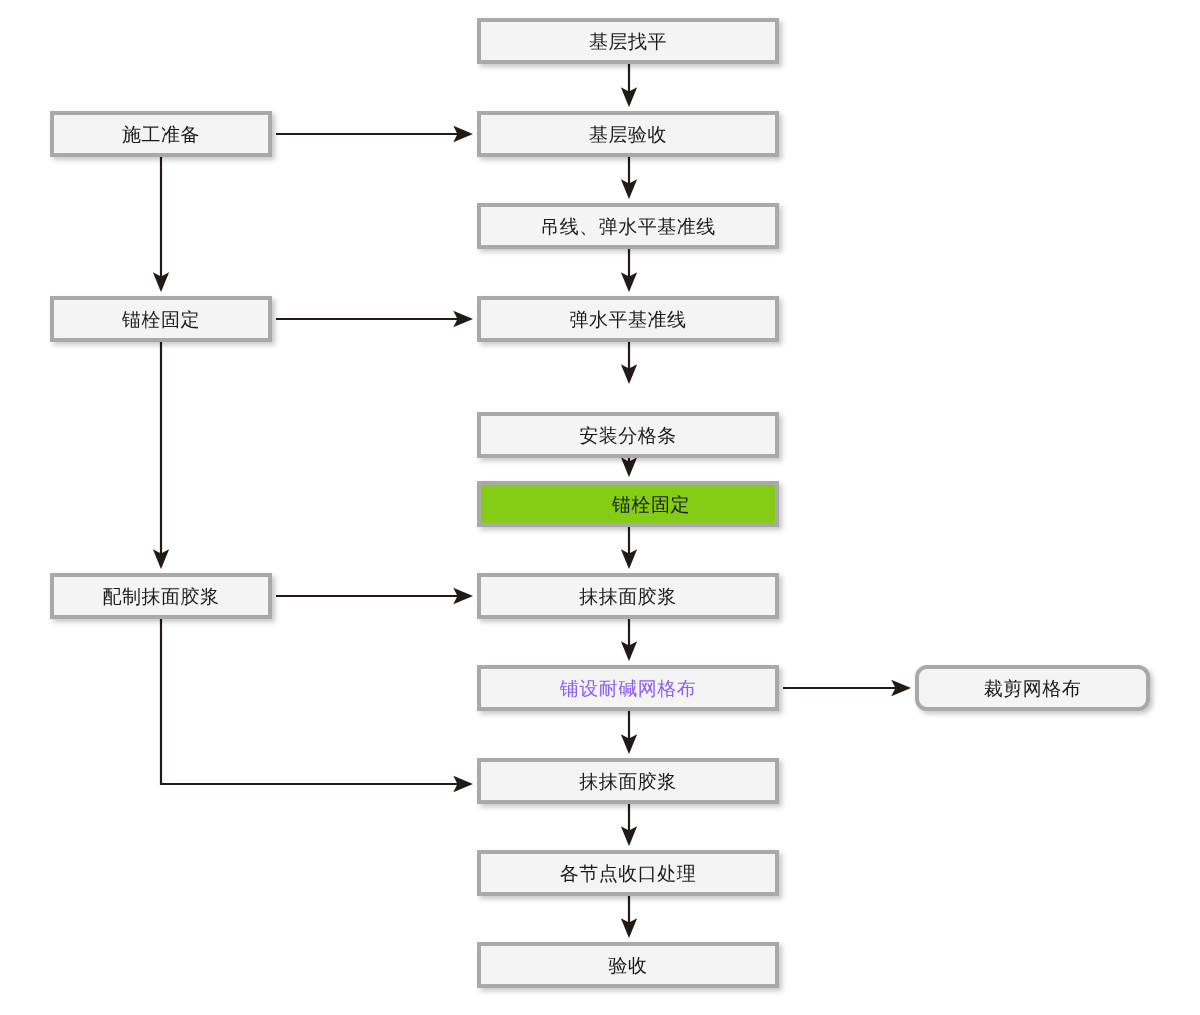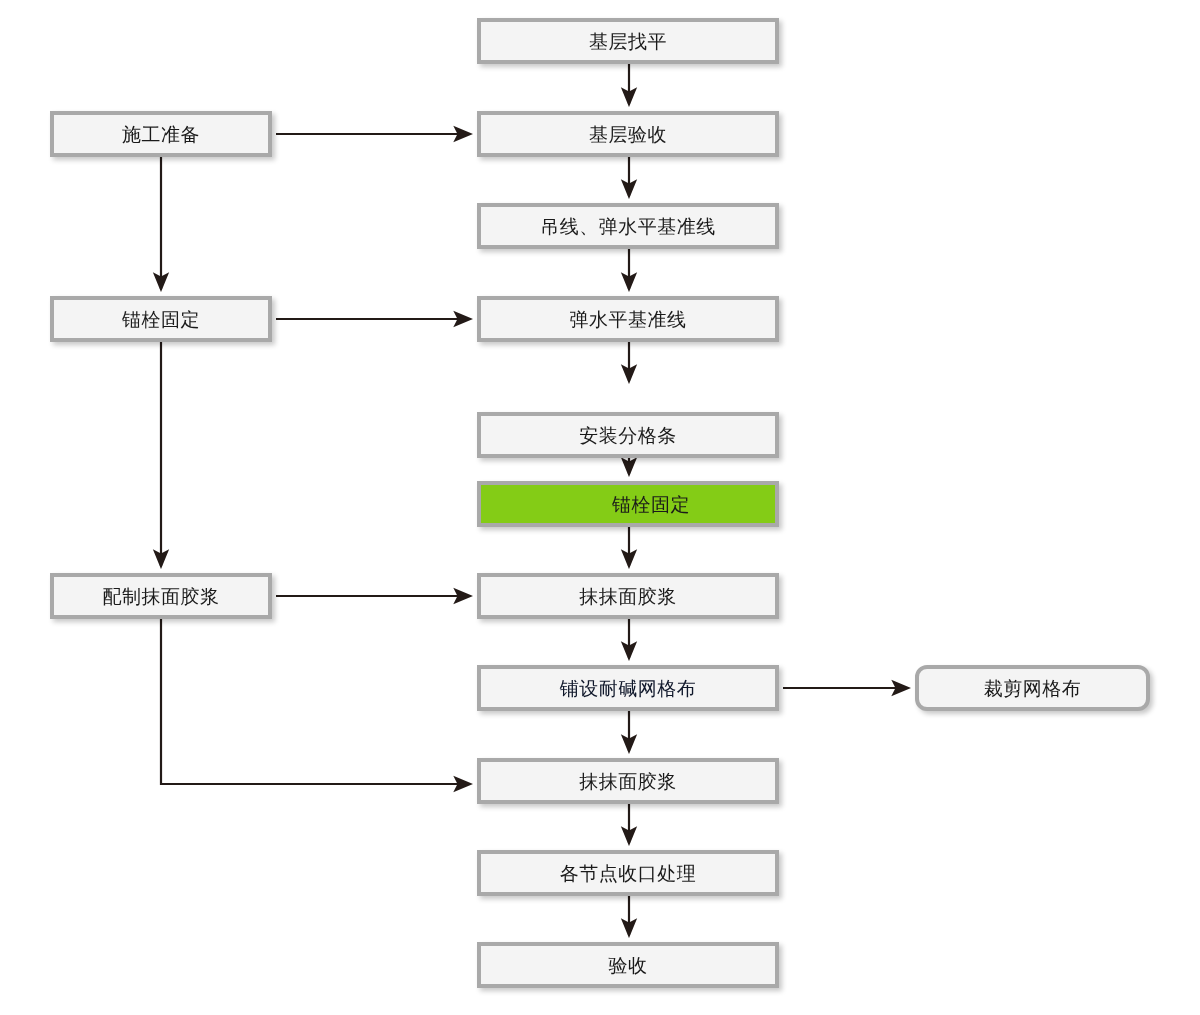--- a/index.html
+++ b/index.html
@@ -101,21 +101,21 @@
       </div>
       <div class="node" id="n-maoshuangguding" style="left: 477px; top: 481px; width: 302px; height: 46px; background: #84cc16; border-color: rgb(169, 169, 169); color: rgb(26, 26, 26); padding-left: 46px;">
         <span class="label">锚栓固定</span>
       </div>
       <div class="node" id="n-peizhimomian" style="left: 50px; top: 573px; width: 222px; height: 46px; background: rgb(244, 244, 244); border-color: rgb(169, 169, 169); color: rgb(26, 26, 26);">
         <span class="label">配制抹面胶浆</span>
       </div>
       <div class="node" id="n-momomianjiang-1" style="left: 477px; top: 573px; width: 302px; height: 46px; background: rgb(244, 244, 244); border-color: rgb(169, 169, 169); color: rgb(26, 26, 26);">
         <span class="label">抹抹面胶浆</span>
       </div>
-      <div class="node" id="n-pushenaijian" style="left: 477px; top: 665px; width: 302px; height: 46px; background: rgb(244, 244, 244); border-color: rgb(169, 169, 169); color: #0f172a;">
+      <div class="node" id="n-pushenaijian" style="left: 477px; top: 665px; width: 302px; height: 46px; background: rgb(244, 244, 244); border-color: rgb(169, 169, 169); color: #8b5cf6;">
         <span class="label">铺设耐碱网格布</span>
       </div>
       <div class="node" id="n-caijianwangge" style="left: 915px; top: 665px; width: 235px; height: 46px; background: rgb(244, 244, 244); border-color: rgb(169, 169, 169); color: rgb(26, 26, 26); border-radius: 12px;">
         <span class="label">裁剪网格布</span>
       </div>
       <div class="node" id="n-momomianjiang-2" style="left: 477px; top: 758px; width: 302px; height: 46px; background: rgb(244, 244, 244); border-color: rgb(169, 169, 169); color: rgb(26, 26, 26);">
         <span class="label">抹抹面胶浆</span>
       </div>
       <div class="node" id="n-gejiedianshoukou" style="left: 477px; top: 850px; width: 302px; height: 46px; background: rgb(244, 244, 244); border-color: rgb(169, 169, 169); color: rgb(26, 26, 26);">
         <span class="label">各节点收口处理</span>

